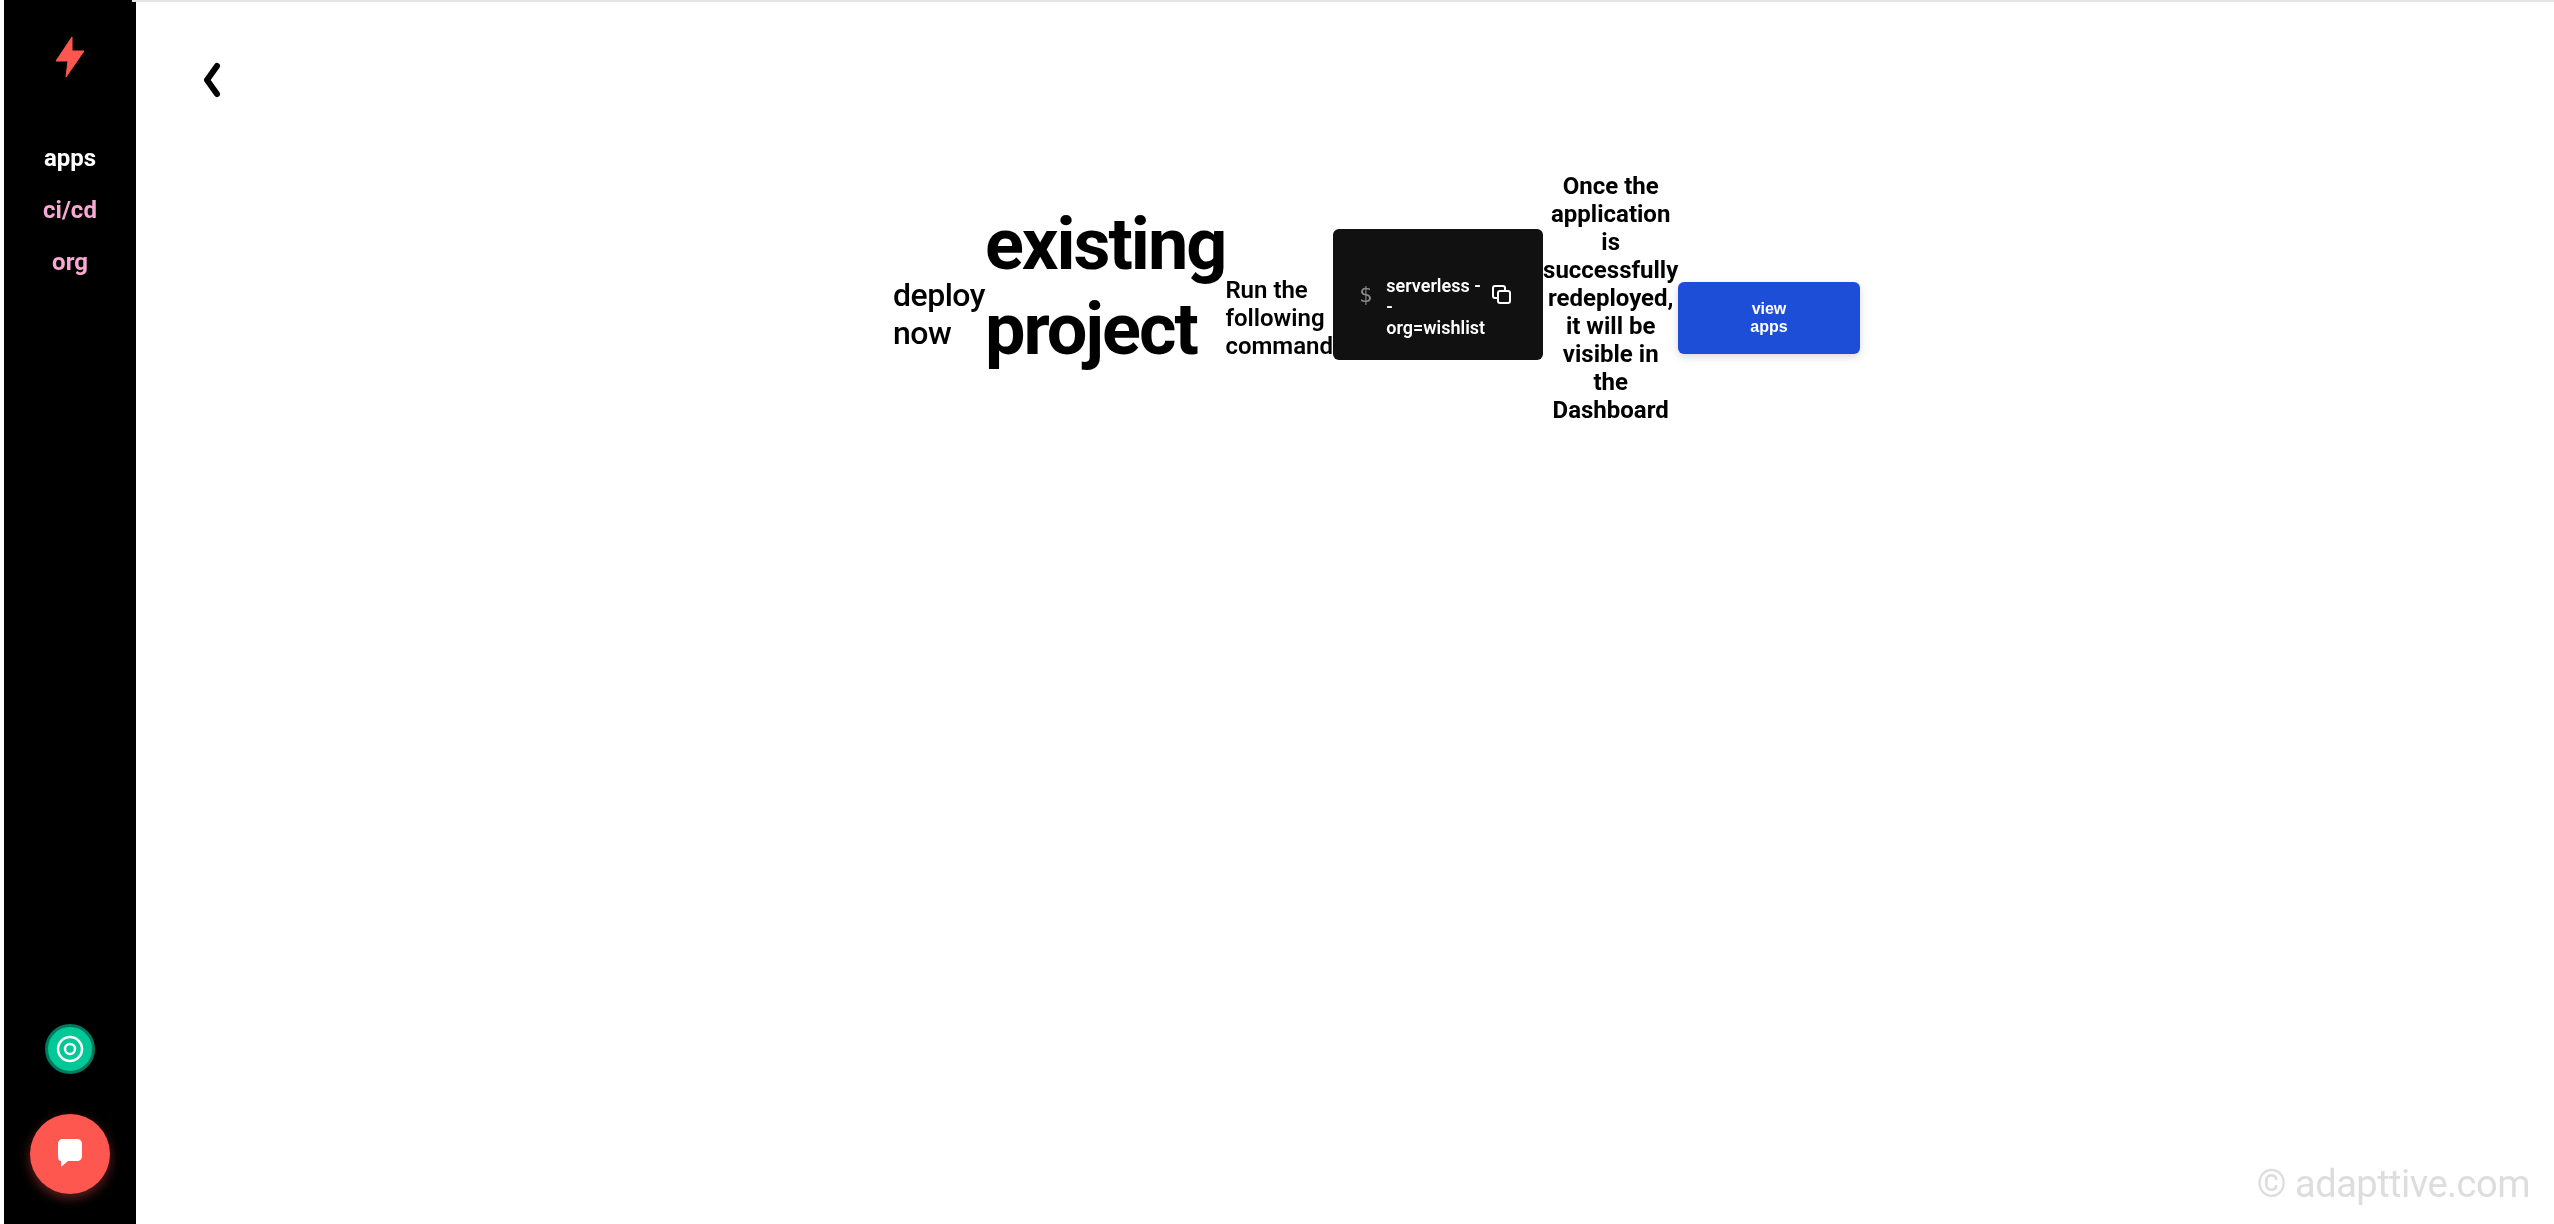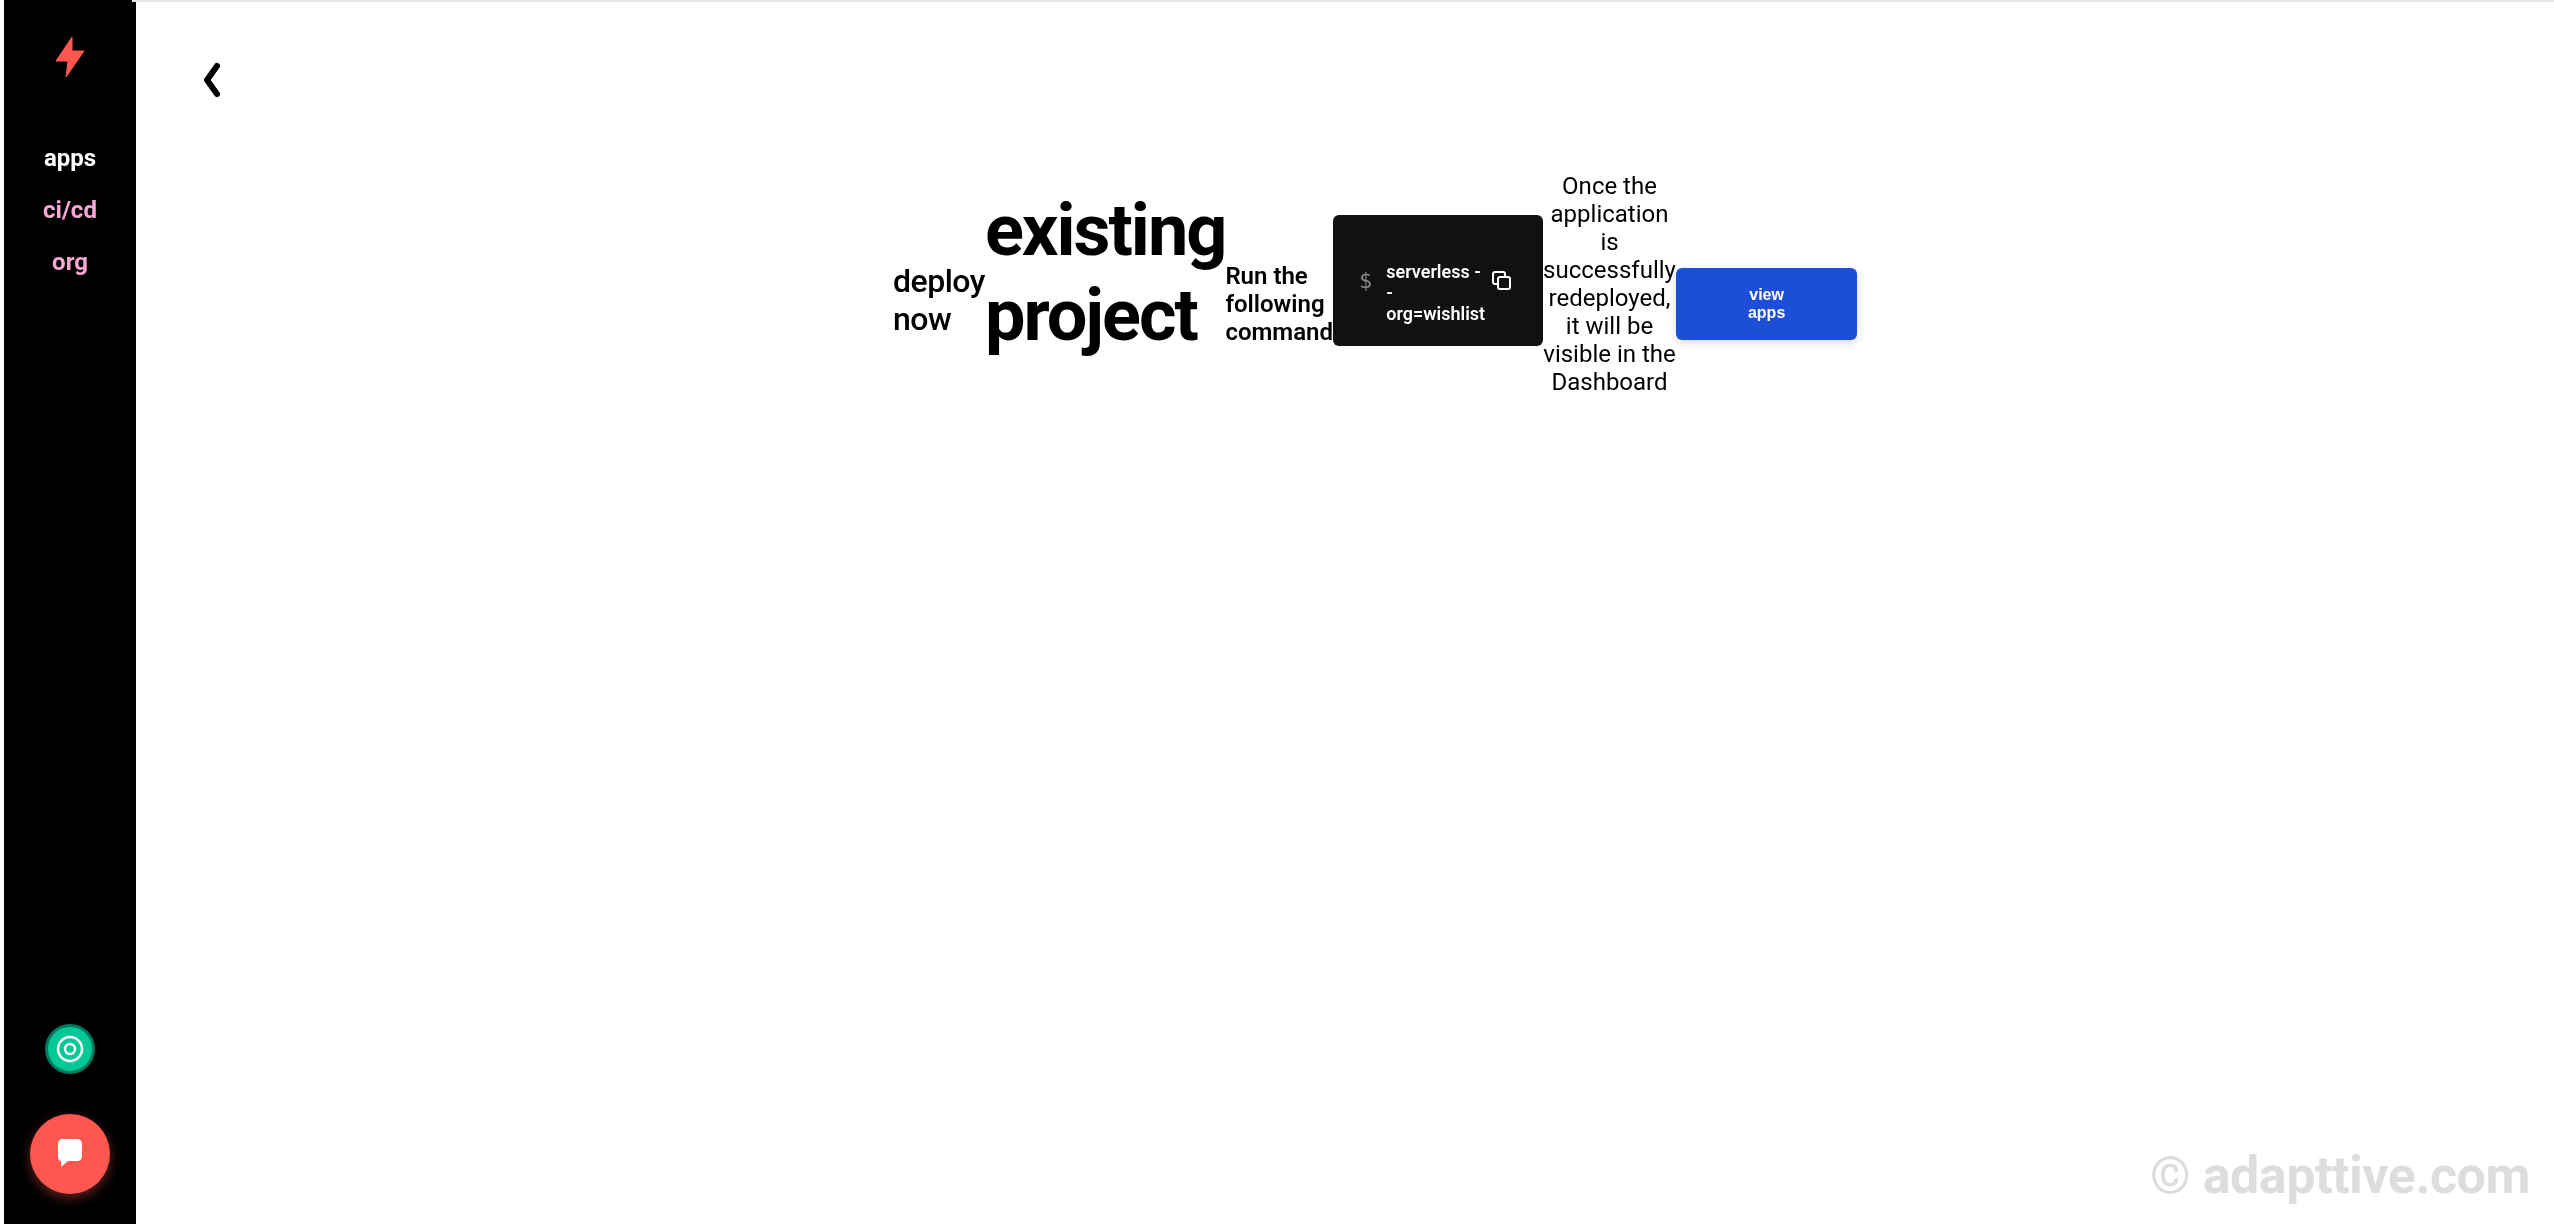--- a/index.html
+++ b/index.html
@@ -157,42 +157,42 @@
     }
     .copy-button {
       cursor: pointer;
       padding: 4px;
       display: flex;
       align-items: center;
       justify-content: center;
     }
     .description {
       font-size: 24px;
-      font-weight: 400;
+      font-weight: 700;
       color: #000000;
       margin-bottom: 40px;
       text-align: center;
     }
     .view-apps-button {
       background: #1d4ed8;
       color: #ffffff;
       font-size: 16px;
       font-weight: 700;
       padding: 18px 72px;
       border: none;
       border-radius: 6px;
       cursor: pointer;
       box-shadow: 0 3px 8px rgba(0, 0, 0, 0.15);
     }
     .watermark {
       position: absolute;
       bottom: 18px;
       right: 24px;
-      font-size: 52px;
-      font-weight: 700;
+      font-size: 38px;
+      font-weight: 400;
       color: #dddddd;
       letter-spacing: -0.5px;
     }
   </style>
 </head>
 <body>
 
 <div class="sidebar">
   <div class="logo">
     <svg width="36" height="44" viewBox="0 0 36 44" fill="none">

